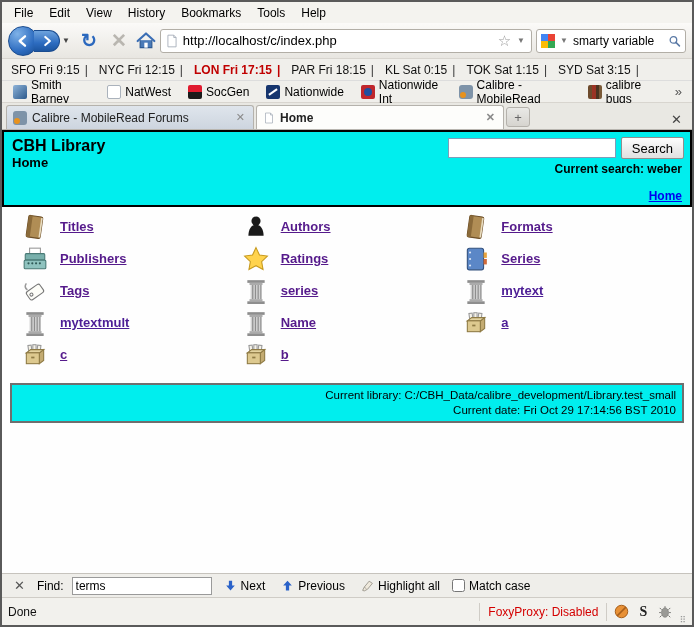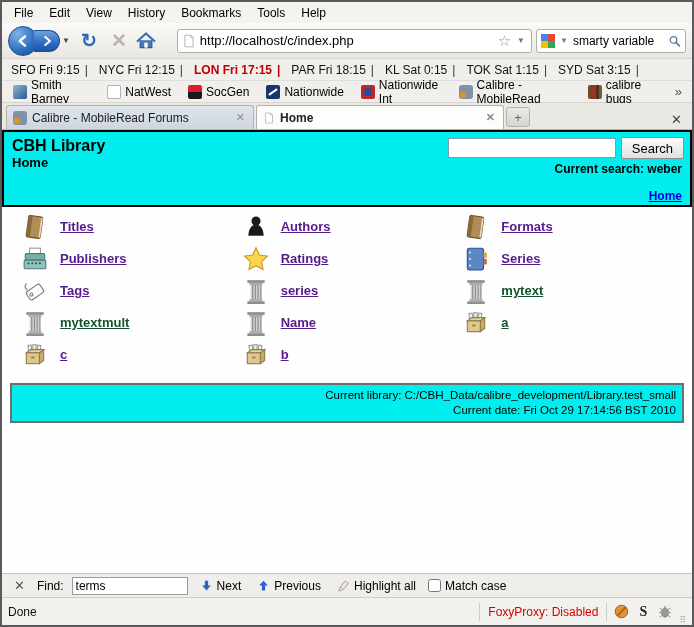--- a/index.html
+++ b/index.html
@@ -12,21 +12,21 @@
   .menubar { height:21px; background:#f4f3ef; display:flex; align-items:center; padding:0 4px; font-size:12px; color:#000; flex:0 0 auto; }
   .menu-item { padding:2px 8px; cursor:default; }
   
   .navbar { height:36px; background:linear-gradient(#fbfaf8,#e8e6e1); display:flex; align-items:center; padding:0 6px; gap:4px; flex:0 0 auto; border-bottom:1px solid #d8d5cf; }
   .backfwd { display:flex; align-items:center; }
   .btn-back { width:30px; height:30px; border-radius:50%; background:radial-gradient(circle at 30% 25%, #7fb2e8, #2d6cc0 60%, #174a8e); border:1px solid #1a4c90; display:flex; align-items:center; justify-content:center; }
   .btn-fwd { width:26px; height:22px; border-radius:0 11px 11px 0; background:linear-gradient(#6ea3dd,#2d6cc0 60%,#1c55a0); border:1px solid #1a4c90; border-left:none; display:flex; align-items:center; justify-content:center; margin-left:-4px; }
   .fwd-drop { width:12px; height:22px; display:flex; align-items:center; justify-content:center; font-size:8px; color:#444; }
   .nav-glyph { font-size:19px; font-weight:bold; color:#2b68be; padding:0 5px; }
   .nav-glyph.disabled { color:#b9b6b0; }
-  .urlbar { flex:1; height:24px; background:#fff; border:1px solid #b2aea6; border-radius:3px; display:flex; align-items:center; padding:0 4px; gap:4px;margin-left:17px; }
+  .urlbar { flex:1; height:24px; background:#fff; border:1px solid #b2aea6; border-radius:3px; display:flex; align-items:center; padding:0 4px; gap:4px; }
   .urlbar .url-text { flex:1; font-size:13px; color:#000; border:none; outline:none; font-family:"Liberation Sans",sans-serif; }
   .star { color:#9a9a9a; font-size:15px; }
   .drop-caret { color:#777; font-size:8px; padding:0 2px; }
   .searchbox { width:150px; height:24px; background:#fff; border:1px solid #b2aea6; border-radius:3px; display:flex; align-items:center; padding:0 4px; gap:3px; }
   .searchbox input { width:92px; border:none; outline:none; font-size:12px; font-family:"Liberation Sans",sans-serif; }
   .gicon { width:14px; height:14px; display:grid; grid-template-columns:7px 7px; grid-template-rows:7px 7px; }
   .gicon i:nth-child(1){background:#4285f4}.gicon i:nth-child(2){background:#ea4335}
   .gicon i:nth-child(3){background:#fbbc05}.gicon i:nth-child(4){background:#34a853}
   
   .clockbar { height:22px; background:#f0efeb; display:flex; align-items:center; padding:0 6px; font-size:12px; color:#111; gap:2px; flex:0 0 auto; border-bottom:1px solid #ddd; }
@@ -64,26 +64,26 @@
   .ph-search { position:absolute; top:5px; right:6px; display:flex; gap:5px; align-items:center; }
   .ph-search input { width:168px; height:20px; border:1px solid #7f9db9; font-size:12px; padding:0 3px; font-family:"Liberation Sans",sans-serif; }
   .ph-search button { height:22px; padding:1px 10px; font-size:13px; background:linear-gradient(#fdfdfd,#e0e0e0); border:1px solid #8f8f8f; border-radius:2px; font-family:"Liberation Sans",sans-serif; }
   .ph-current { position:absolute; top:30px; right:8px; font-size:12px; font-weight:bold; color:#000; }
   .ph-home { position:absolute; bottom:2px; right:8px; font-size:12px; font-weight:bold; color:#0000ee; text-decoration:underline; }
   .grid { margin:7px 8px 0 20px; display:grid; grid-template-columns:1fr 1fr 1fr; row-gap:7px; }
   .grid-item { display:flex; align-items:center; gap:12px; height:25px; }
   .grid-item svg { width:26px; height:26px; flex:0 0 auto; }
   .glink { font-size:13px; font-weight:bold; text-decoration:underline; cursor:pointer; }
   .glink.visited { color:#551a8b; }
-  .glink.unvisited { color:#14532d; }
+  .glink.unvisited { color:#4c1d95; }
   .page-footer { margin:16px 8px 0 8px; background:#00eeee; border:2px solid #6f6f6f; padding:3px 6px; text-align:right; font-size:11.5px; font-weight:normal; color:#000; line-height:1.3; }
   
   .findbar { height:24px; background:#efeeea; border-top:1px solid #c6c3bd; display:flex; align-items:center; padding:0 8px; gap:8px; font-size:12px; flex:0 0 auto; }
   .fb-close { color:#555; font-size:13px; padding:0 4px; }
-  .findbar input { width:116px; height:18px; border:1px solid #9a9a9a; font-size:12px; padding:0 3px; font-family:"Liberation Sans",sans-serif; }
+  .findbar input { width:140px; height:18px; border:1px solid #9a9a9a; font-size:12px; padding:0 3px; font-family:"Liberation Sans",sans-serif; }
   .fb-btn { display:flex; align-items:center; gap:4px; padding:1px 4px; }
   .fb-check { display:flex; align-items:center; gap:4px; }
   .fb-check input[type=checkbox]{ width:13px; height:13px; }
   
   .statusbar { height:28px; background:#f2f1ed; border-top:1px solid #cfccc6; display:flex; align-items:center; padding:0 6px; font-size:12px; flex:0 0 auto; gap:6px; }
   .sb-left { flex:1; color:#111; }
   .sb-foxy { color:#d40000; border-left:1px solid #cfccc6; border-right:1px solid #cfccc6; padding:2px 8px; }
   .sb-icon { width:16px; height:16px; display:flex; align-items:center; justify-content:center; }
   .sb-s { font-weight:bold; font-family:"Liberation Serif",serif; font-size:14px; color:#222; }
   .grip { color:#999; font-size:9px; align-self:flex-end; }

